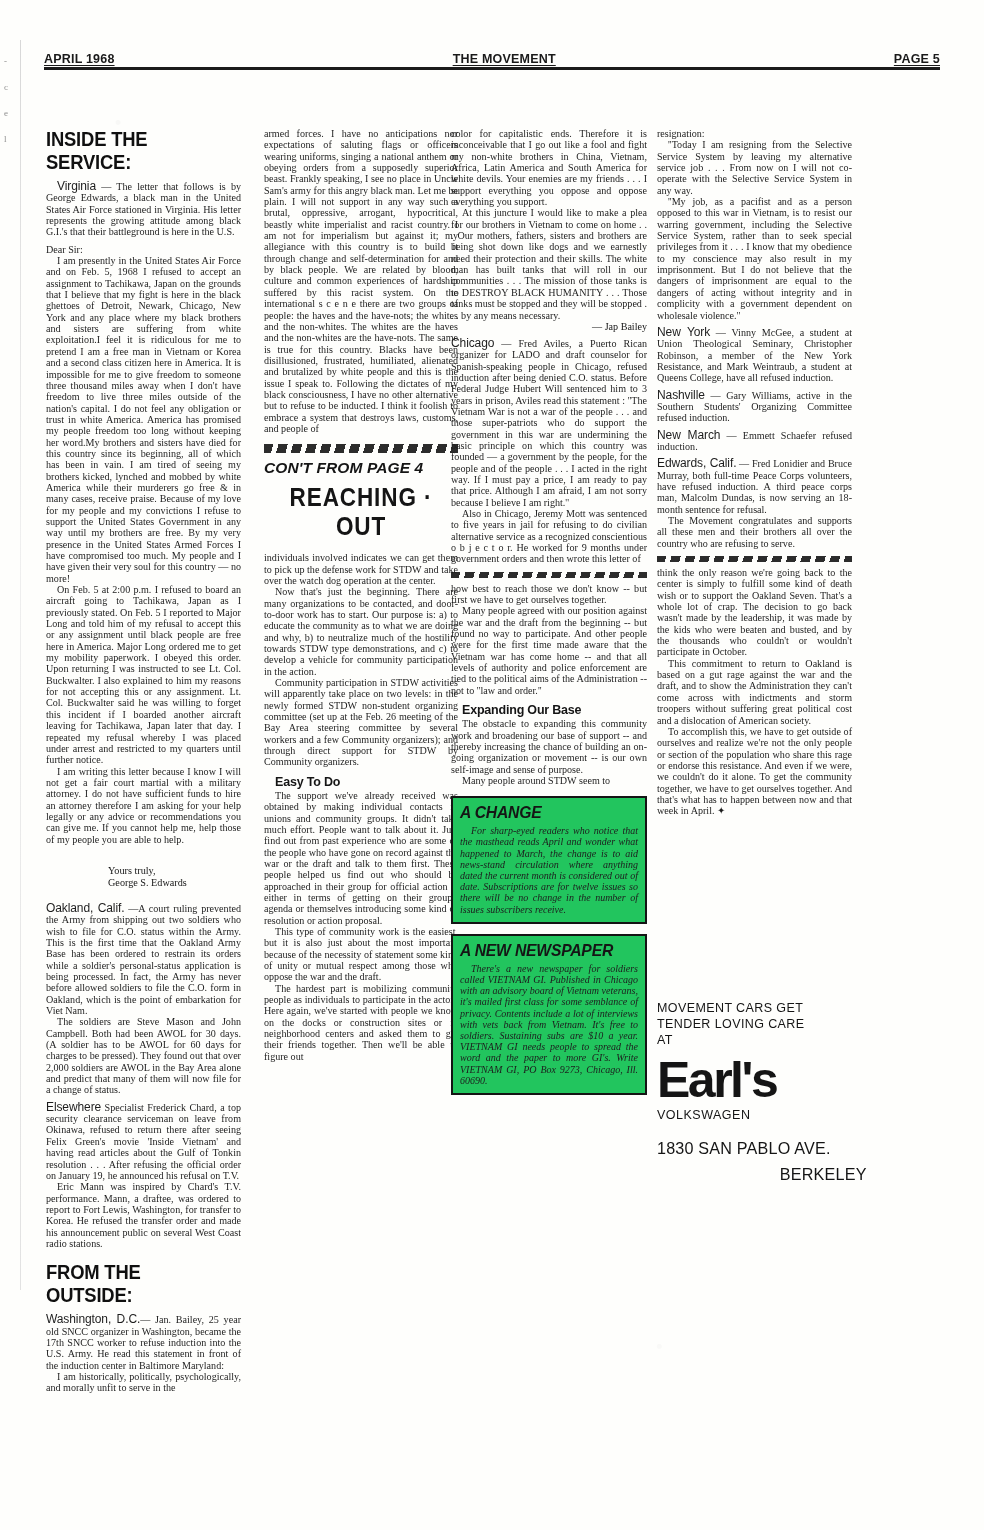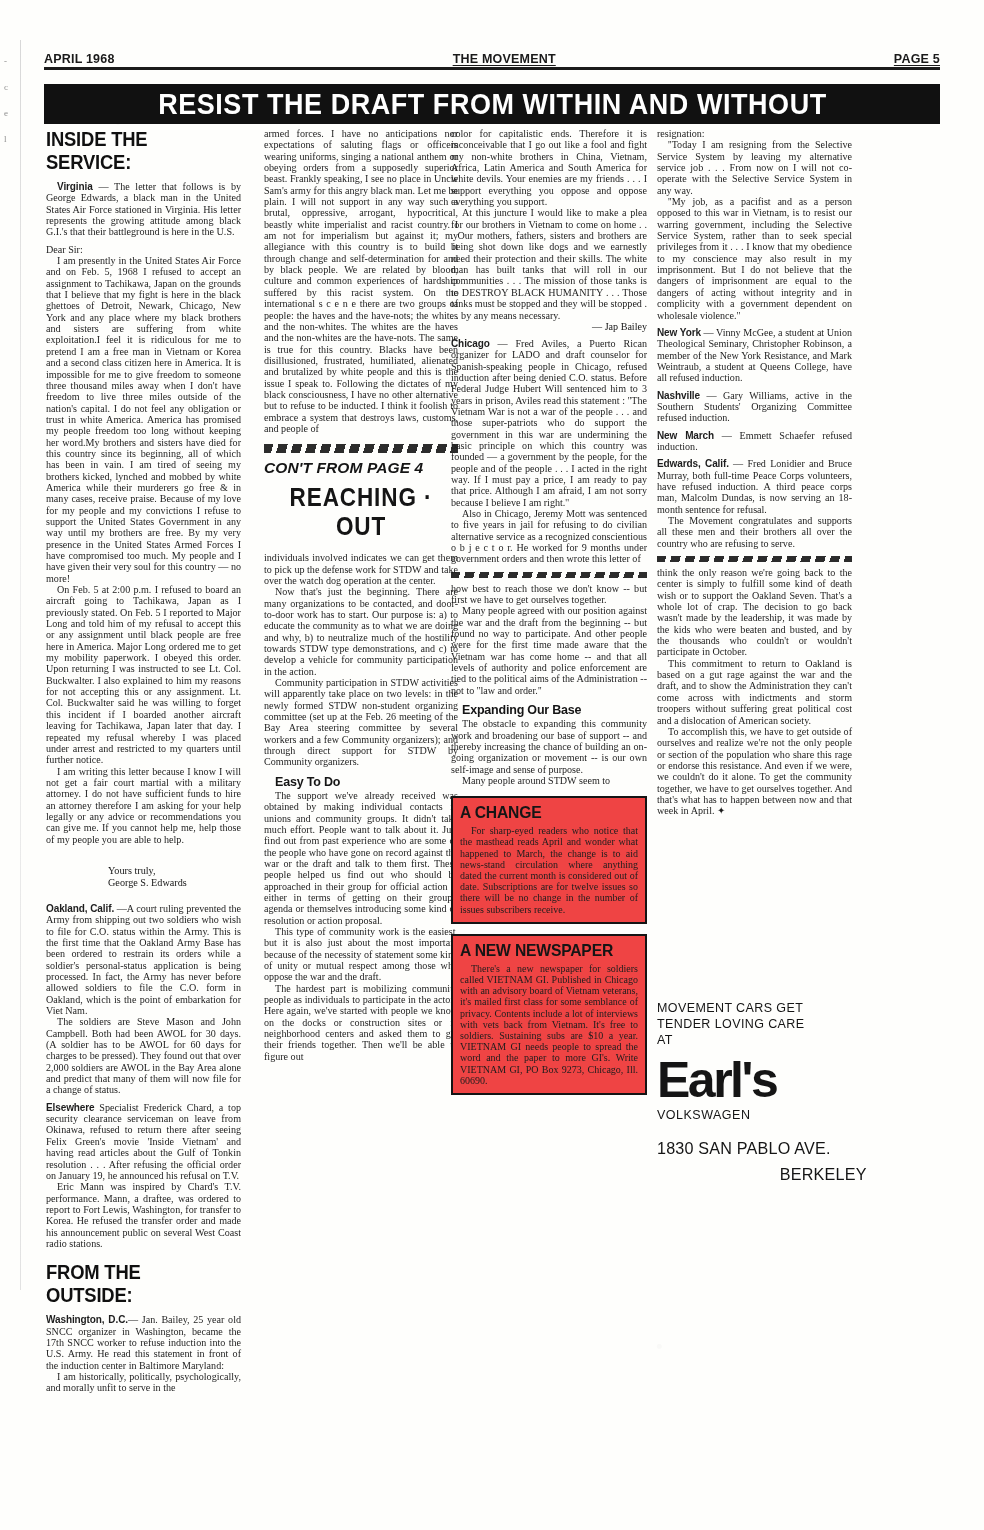--- a/index.html
+++ b/index.html
@@ -43,21 +43,21 @@
     height: 22px;
     display: flex;
     align-items: flex-end;
     justify-content: space-between;
     font-family: "Liberation Sans", sans-serif;
     font-weight: bold;
     font-size: 12.5px;
     letter-spacing: .2px;
     color: #1a1a1a;
   }
-  .masthead .m-left  { text-underline-offset: 2px;}
+  .masthead .m-left  { text-decoration: underline; text-underline-offset: 2px;}
   .masthead .m-mid   { text-decoration: underline; text-underline-offset: 2px;}
   .masthead .m-right { text-decoration: underline; text-underline-offset: 2px;}
   .mast-rule {
     position: absolute;
     left: 44px; top: 67px;
     width: 896px; height: 3px;
     background: #1b1b1b;
   }
 
   
@@ -104,22 +104,22 @@
     line-height: 11.35px;
     text-align: justify;
     text-indent: 11px;
     hyphens: auto;
     color: #1d1d1d;
   }
   p.b.noind { text-indent: 0; }
   p.b.gap   { margin-top: 6px; }
   .dateline {
     font-family: "Liberation Sans", sans-serif;
-    font-weight: bold;
-    font-size: 10px;
+    font-weight: normal;
+    font-size: 12px;
     letter-spacing: -.1px;
   }
   .closing {
     margin: 20px 0 0 0;
     font-size: 10.2px;
     line-height: 12px;
     padding-left: 62px;
   }
   .subhead {
     font-family: "Liberation Sans", sans-serif;
@@ -161,21 +161,22 @@
     margin: 2px 0 11px 0;
     transform: scaleX(.9);
     letter-spacing: 1px;
   }
 
   
   .box {
     border: 2px solid #141414;
     padding: 5px 7px 7px 7px;
     margin-top: 10px;
-    background: #ef4444;
+    background: #22c55e;
+    font-style: italic;
   }
   .box-head {
     font-family: "Liberation Sans", sans-serif;
     font-weight: bold;
     font-size: 16.5px;
     margin: 0 0 3px 0;
     letter-spacing: -.2px;
     transform: scaleX(.95);
     transform-origin: left center;
   }
@@ -254,23 +255,20 @@
     <div>l</div>
   </div>
 
   <div class="masthead">
     <span class="m-left">APRIL 1968</span>
     <span class="m-mid">THE MOVEMENT</span>
     <span class="m-right">PAGE 5</span>
   </div>
   <div class="mast-rule"></div>
 
-  <div class="banner">
-    <div class="banner-text">RESIST THE DRAFT FROM WITHIN AND WITHOUT</div>
-  </div>
 
   <div class="col c1">
     <h2 class="sec-head">INSIDE THE SERVICE:</h2>
 
     <p class="b"><span class="dateline">Virginia</span><span> — The letter that follows is by George Edwards, a black man in the United States Air Force stationed in Virginia. His letter represents the growing attitude among black G.I.'s that their battleground is here in the U.S.</span></p>
 
     <p class="b noind gap">Dear Sir:</p>
     <p class="b">I am presently in the United States Air Force and on Feb. 5, 1968 I refused to accept an assignment to Tachikawa, Japan on the grounds that I believe that my fight is here in the black ghettoes of Detroit, Newark, Chicago, New York and any place where my black brothers and sisters are suffering from white exploitation.I feel it is ridiculous for me to pretend I am a free man in Vietnam or Korea and a second class citizen here in America. It is impossible for me to give freedom to someone three thousand miles away when I don't have freedom to live three miles outside of the nation's capital. I do not feel any obligation or trust in white America. America has promised my people freedom too long without keeping her word.My brothers and sisters have died for this country since its beginning, all of which has been in vain. I am tired of seeing my brothers kicked, lynched and mobbed by white America while their murderers go free &amp; in many cases, receive praise. Because of my love for my people and my convictions I refuse to support the United States Government in any way until my brothers are free. By my very presence in the United States Armed Forces I have compromised too much. My people and I have given their very soul for this country — no more!</p>
     <p class="b">On Feb. 5 at 2:00 p.m. I refused to board an aircraft going to Tachikawa, Japan as I previously stated. On Feb. 5 I reported to Major Long and told him of my refusal to accept this or any assignment until black people are free here in America. Major Long ordered me to get my mobility paperwork. I obeyed this order. Upon returning I was instructed to see Lt. Col. Buckwalter. I also explained to him my reasons for not accepting this or any assignment. Lt. Col. Buckwalter said he was willing to forget this incident if I boarded another aircraft leaving for Tachikawa, Japan later that day. I repeated my refusal whereby I was placed under arrest and restricted to my quarters until further notice.</p>
     <p class="b">I am writing this letter because I know I will not get a fair court martial with a military attorney. I do not have sufficient funds to hire an attorney therefore I am asking for your help legally or any advice or recommendations you can give me. If you cannot help me, help those of my people you are able to help.</p>

